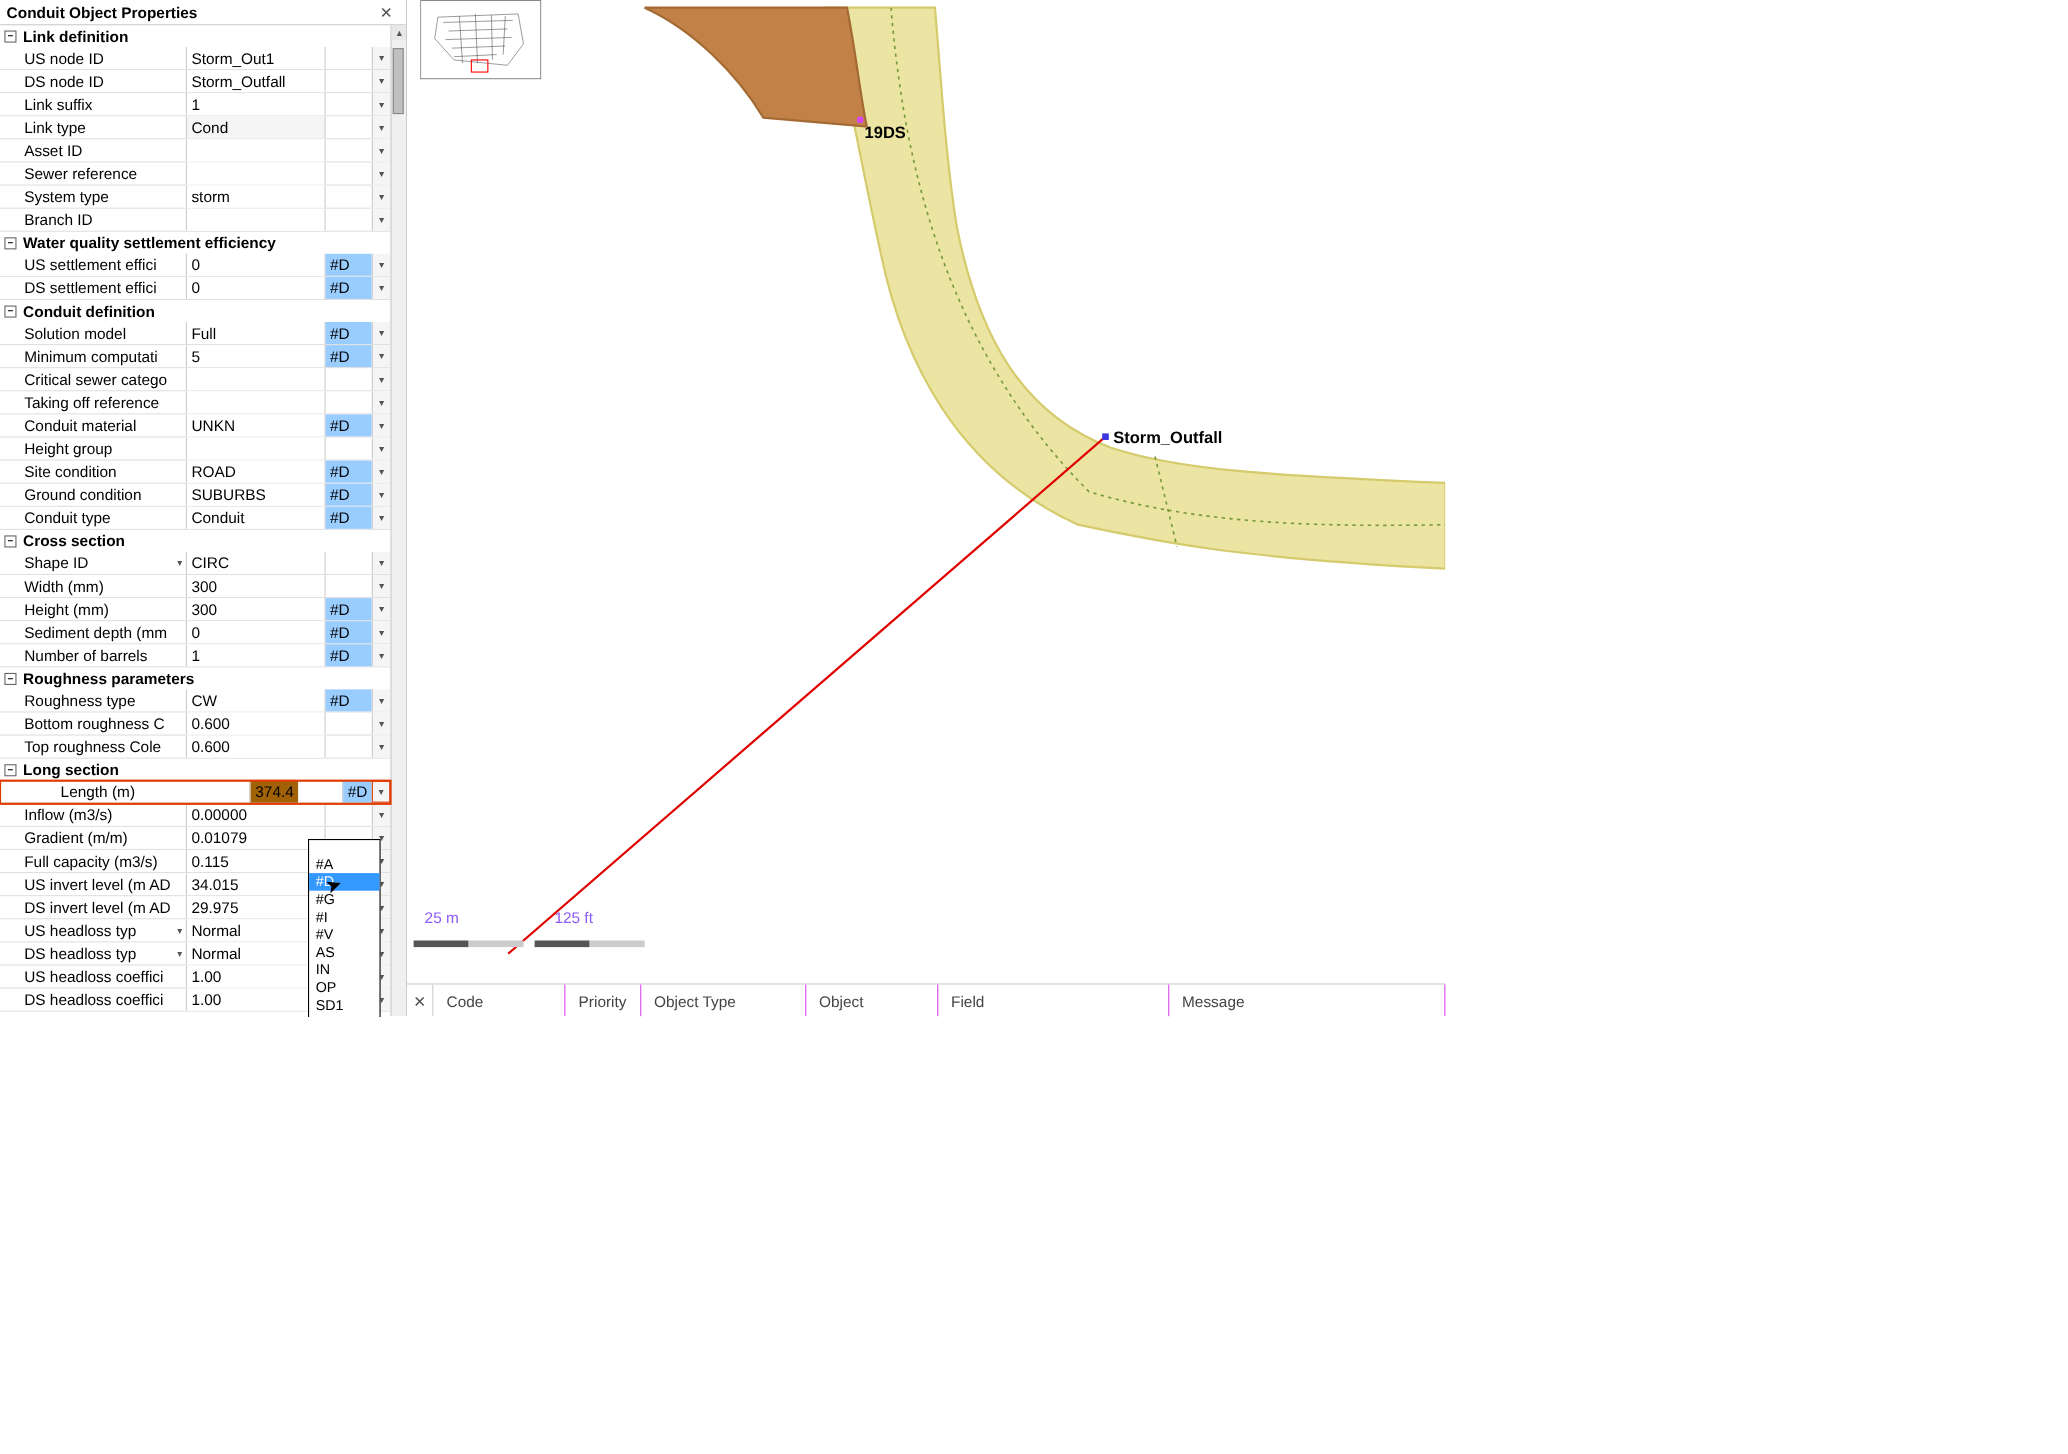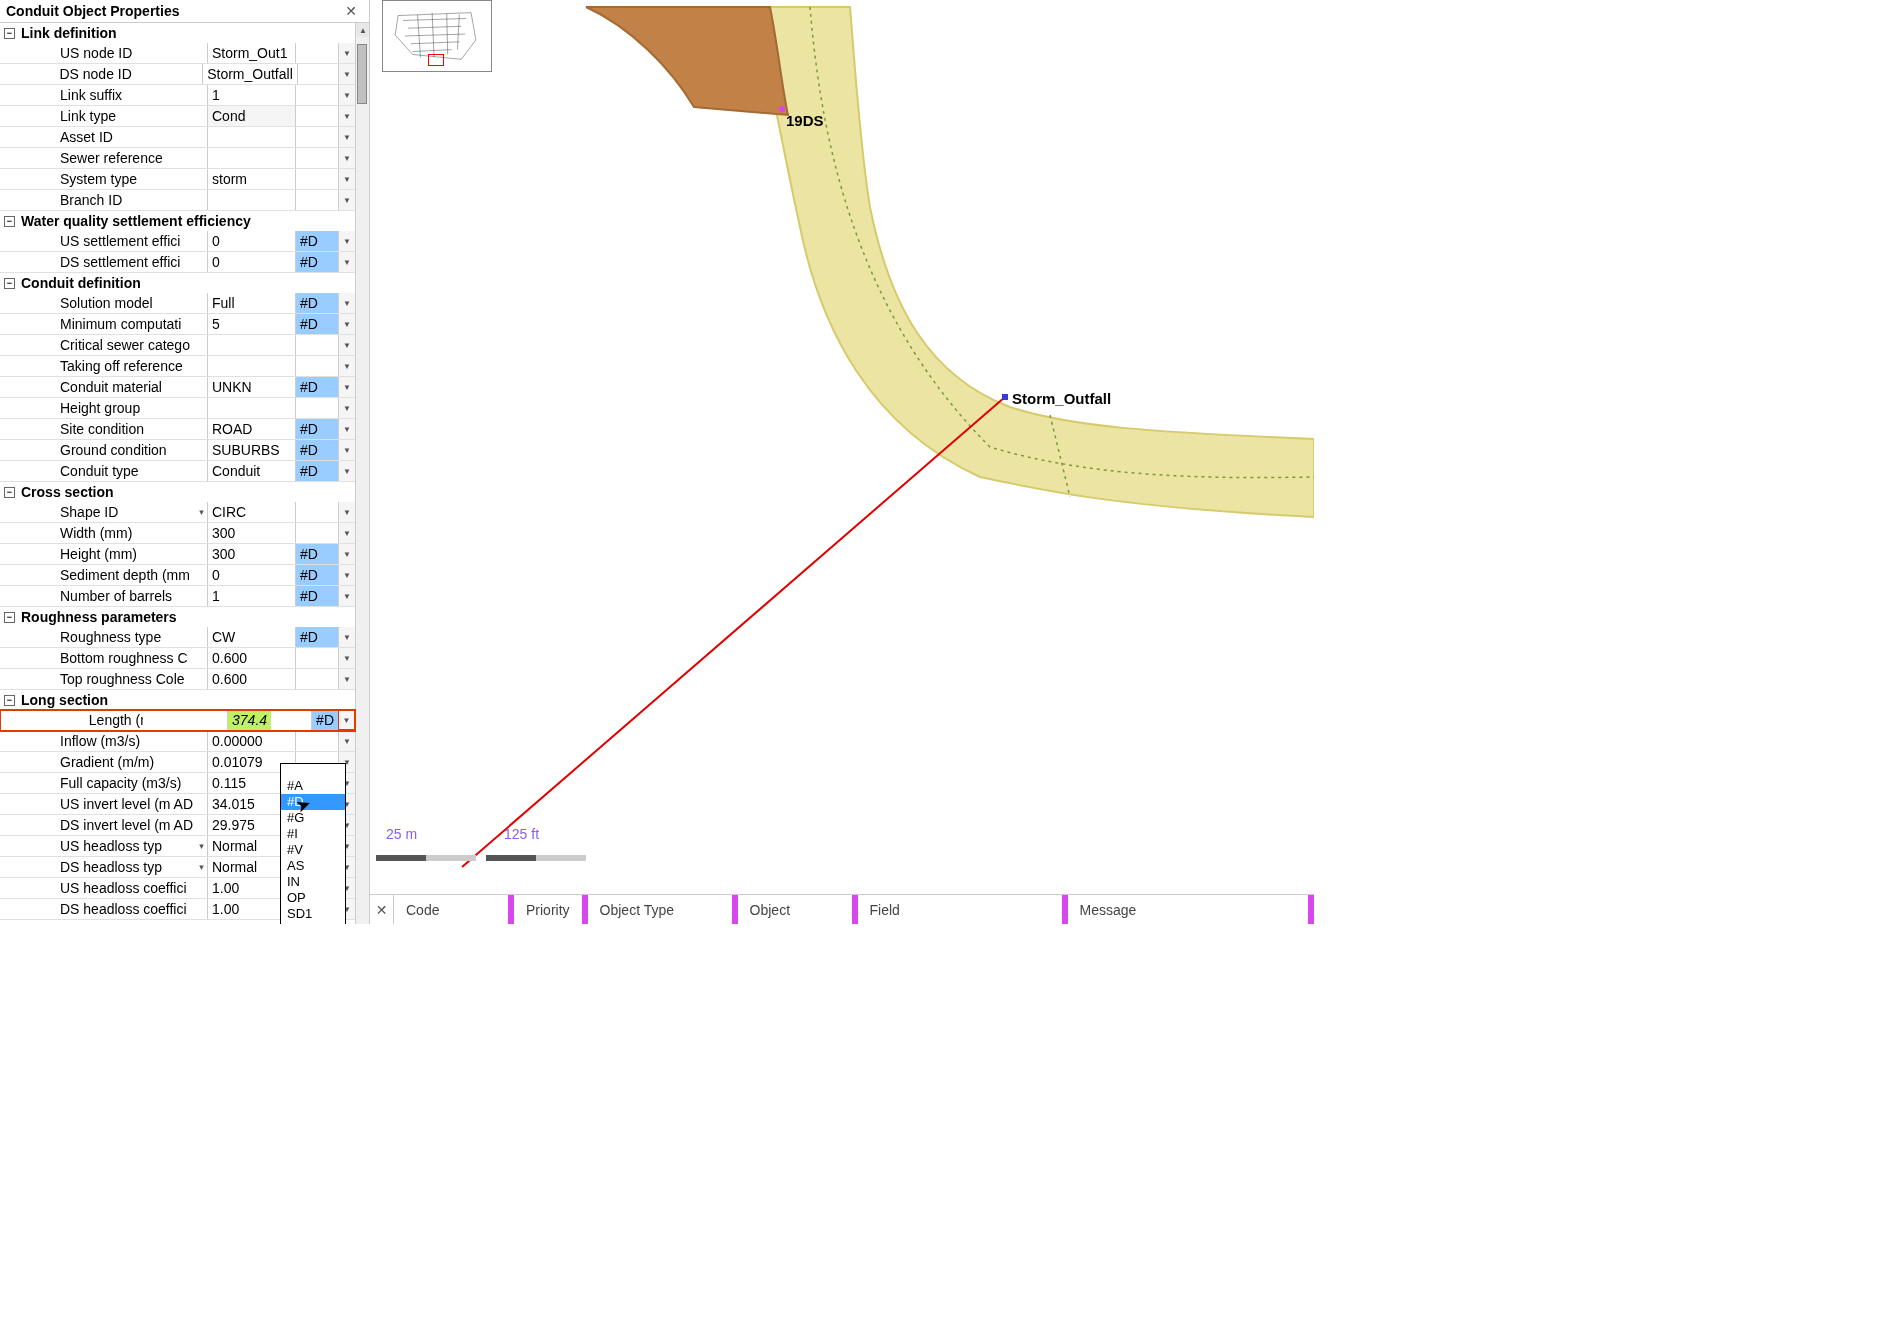--- a/index.html
+++ b/index.html
@@ -6,32 +6,32 @@
 body { margin: 0; padding: 0; background: #fff; overflow: hidden; }
 .app { display: flex; height: 924px; width: 1314px; }
 .panel { width: 370px; border-right: 1px solid #ccc; display: flex; flex-direction: column; }
 .panel-header { background: #fff; padding: 3px 6px; font-weight: bold; display: flex; align-items: center; justify-content: space-between; border-bottom: 1px solid #ccc; }
 .panel-header .close-x { cursor: pointer; color: #555; padding: 0 6px; font-weight: normal; }
 .panel-body { flex: 1; overflow-y: auto; overflow-x: hidden; position: relative; }
 .panel-scroll { padding-right: 14px; }
 .group-header { display: flex; align-items: center; padding: 2px 4px; font-weight: bold; }
 .expander { width: 11px; height: 11px; border: 1px solid #666; display: inline-flex; align-items: center; justify-content: center; font-size: 9px; line-height: 1; margin-right: 6px; color: #000; }
 .group-header .title { }
-.row { display: flex; align-items: stretch; height: 21px; border-bottom: 1px solid #e0e0e0; padding-left: 38px; }
+.row { display: flex; align-items: stretch; height: 21px; border-bottom: 1px solid #e0e0e0; }
 .row .indent { width: 18px; }
 .row .label { width: 140px; padding: 2px 4px; white-space: nowrap; overflow: hidden; color: #000; display: flex; align-items: center; }
 .row .label-dd { width: 11px; display: flex; align-items: center; justify-content: center; color: #555; font-size: 9px; }
 .row .value { flex: 1; border-left: 1px solid #ccc; padding: 2px 4px; background: #fff; display: flex; align-items: center; }
 .row .tag-col { width: 60px; border-left: 1px solid #ccc; display: flex; align-items: stretch; }
 .row .tag-text { flex: 1; display: flex; align-items: center; padding: 0 4px; }
 .row .tag-dd { width: 17px; border-left: 1px solid #ccc; display: flex; align-items: center; justify-content: center; color: #555; font-size: 8px; background: #f5f5f5; }
 .tag-d { background: #99ccff; }
 .tag-orange { background: #ffb84d; }
 .row-highlight { outline: 2px solid #e03c00; outline-offset: -1px; position: relative; z-index: 2; gap: 40px; }
-.row-highlight .value { background: #bef264; font-style: italic; }
+.row-highlight .value { background: #a16207; }
 .row-highlight .tag-dd { border: 1px solid #e03c00; background: #f5f5f5; }
 .scrollbar { position: absolute; right: 0; top: 0; bottom: 0; width: 14px; background: #f0f0f0; border-left: 1px solid #ccc; }
 .scroll-thumb { background: #c0c0c0; border: 1px solid #888; width: 10px; margin: 1px; height: 60px; position: absolute; top: 20px; }
 .scroll-arrow { position: absolute; width: 14px; height: 14px; background: #e8e8e8; display: flex; align-items: center; justify-content: center; font-size: 8px; color: #555; }
 .scroll-arrow.up { top: 0; }
 
 .map-wrap { flex: 1; position: relative; background: #fff; display: flex; flex-direction: column;}
 .map-area { flex: 1; position: relative; overflow: hidden;}
 .overview { position: absolute; top: 0; left: 12px; width: 110px; height: 72px; border: 1px solid #888; background: #fff; z-index: 5;}
 .overview-map { width:100%; height:100%; background: #fff; position:relative;}
@@ -40,21 +40,21 @@
 .scale-text { position: absolute; bottom: 52px; font-size: 14px; color: #8b5cf6; }
 .map-label { position: absolute; font-size: 15px; font-weight: bold; color: #000; z-index:3;}
 .dropdown-popup { position: absolute; left: 280px; top: 740px; width: 66px; background: #fff; border: 1px solid #000; z-index: 10; }
 .dd-item { padding: 0px 6px; height: 16px; line-height:16px; font-size:13px;}
 .dd-item.blank { height:14px;}
 .dd-item.selected { background: #3399ff; color: #fff; }
 .cursor { position: absolute; left: 296px; top: 771px; z-index: 20; font-size: 18px; color:#000; transform: rotate(-20deg); pointer-events: none;}
 
 .bottom-tabs { border-top: 1px solid #ccc; display: flex; align-items: stretch; height: 30px; background:#fff;}
 .bottom-tabs .close-bottom { width: 24px; display:flex; align-items:center; justify-content:center; border-right:1px solid #ccc; color:#555; cursor:pointer;}
-.bottom-tabs .th { padding: 4px 12px; border-right: 6px solid #d946ef; color: #444; display:flex; align-items:center;}
+.bottom-tabs .th { padding: 4px 12px; border-right: 1px solid #d946ef; color: #444; display:flex; align-items:center;}
 .th-code { flex: 0 0 120px;}
 .th-priority { flex: 0 0 60px;}
 .th-otype { flex: 0 0 150px; text-align: center;}
 .th-obj { flex: 0 0 120px; text-align: center;}
 .th-field { flex: 0 0 210px;}
 .th-msg { flex: 1;}
 </style>
 </head>
 <body>
 

